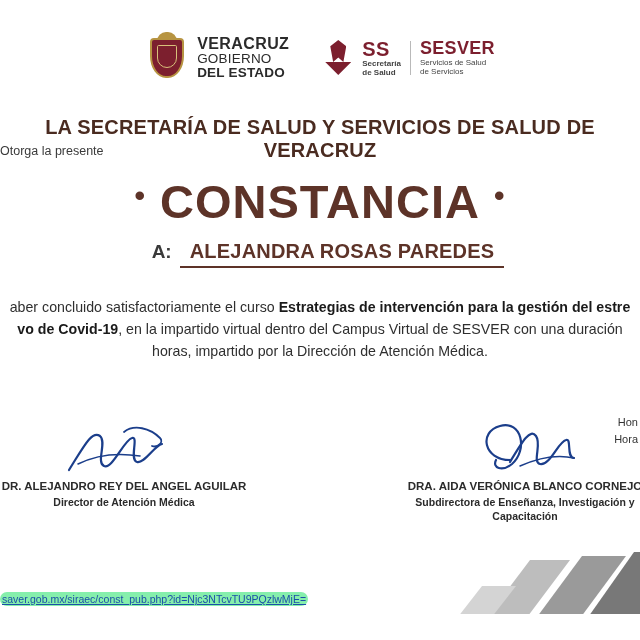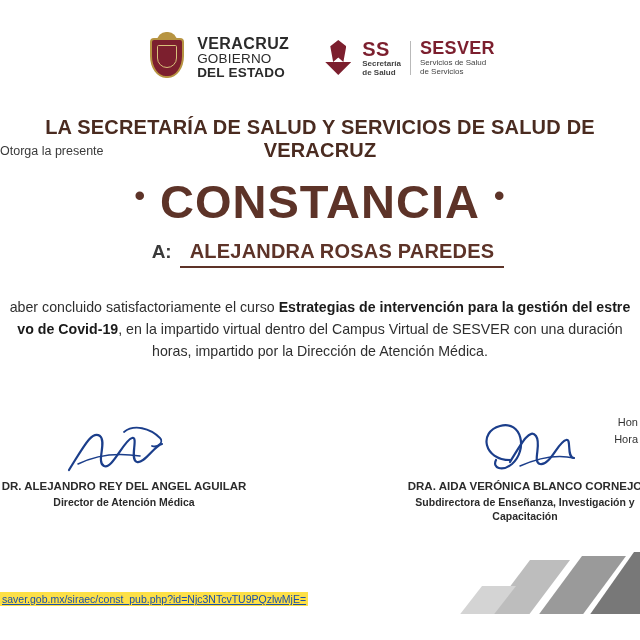--- a/index.html
+++ b/index.html
@@ -351,23 +351,24 @@
     height: 26px;
     background: #ffffff;
   }
   .url {
     position: absolute;
     left: 0;
     bottom: 34px;
     font-size: 10.5px;
     color: #1b4fa8;
     text-decoration: underline;
-    background: #fde047;
+    background: #86efac;
     padding: 1px 2px;
     white-space: nowrap;
+    border-radius: 7px;
   }
 </style>
 </head>
 <body>
 
 <div class="page">
 
   <div class="logos">
 
     <div class="logo-block">

